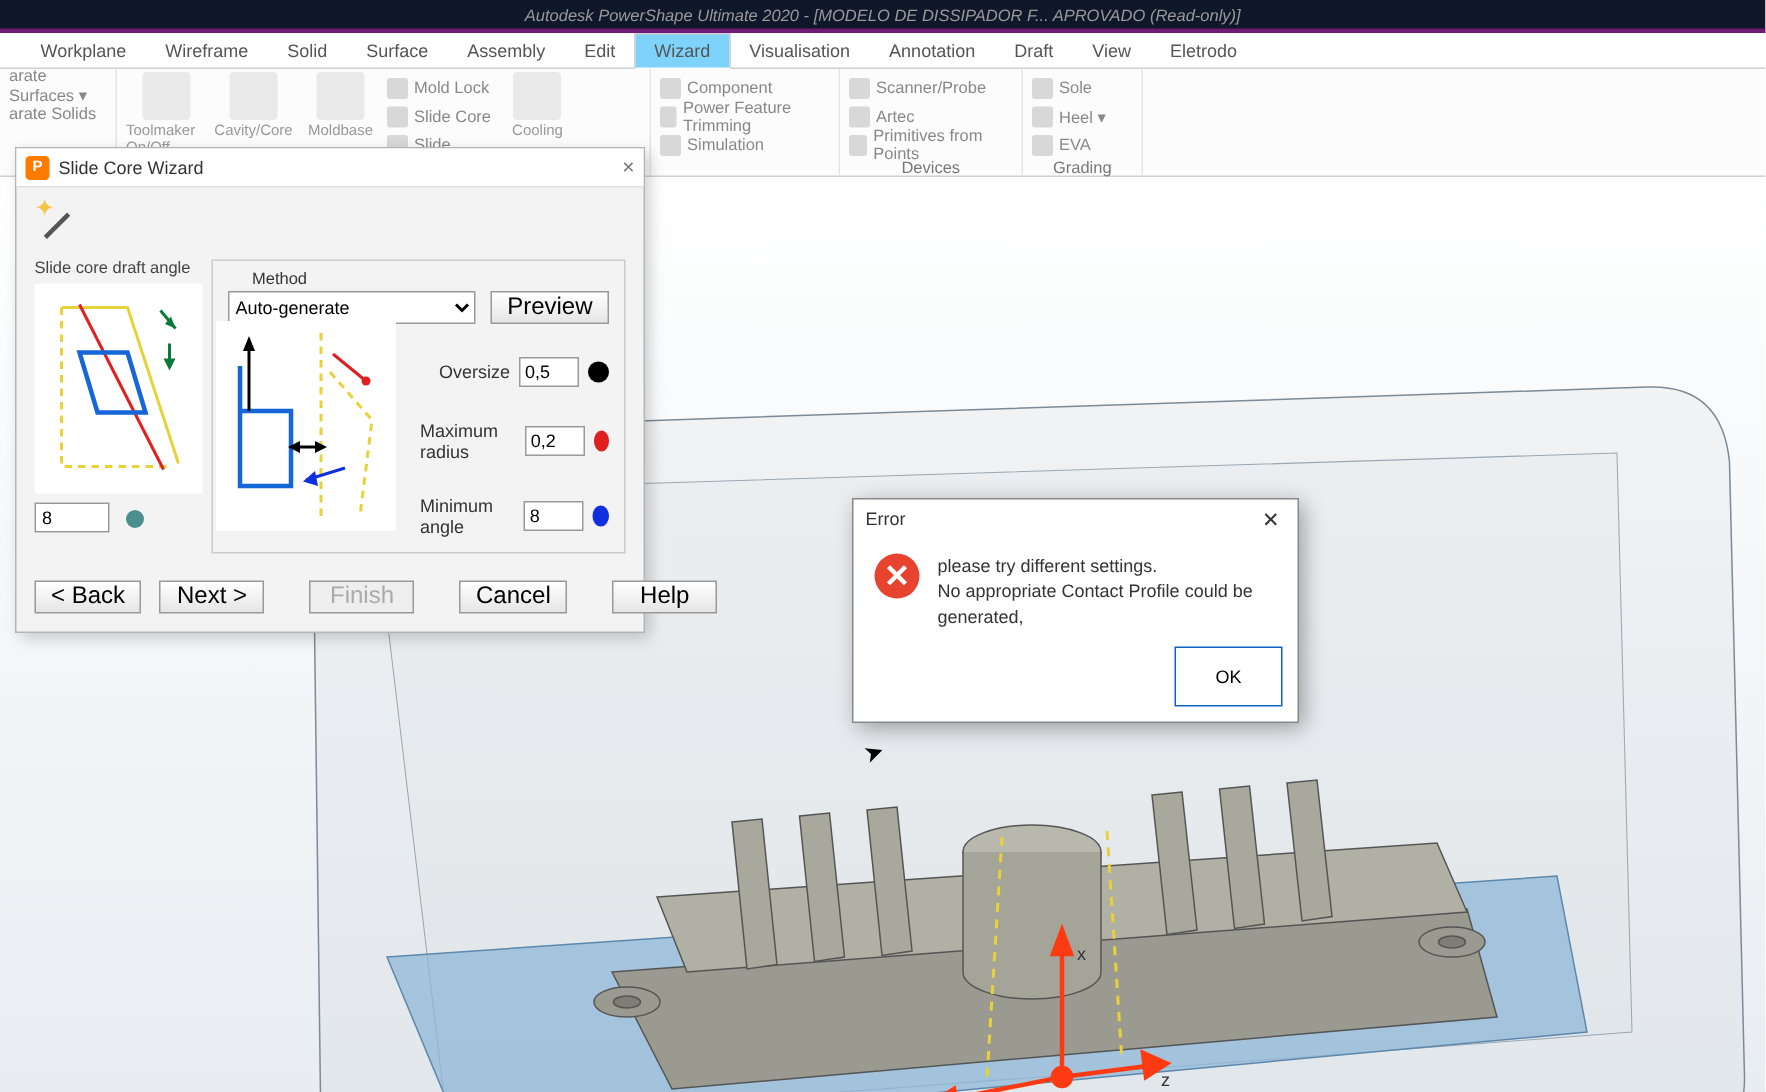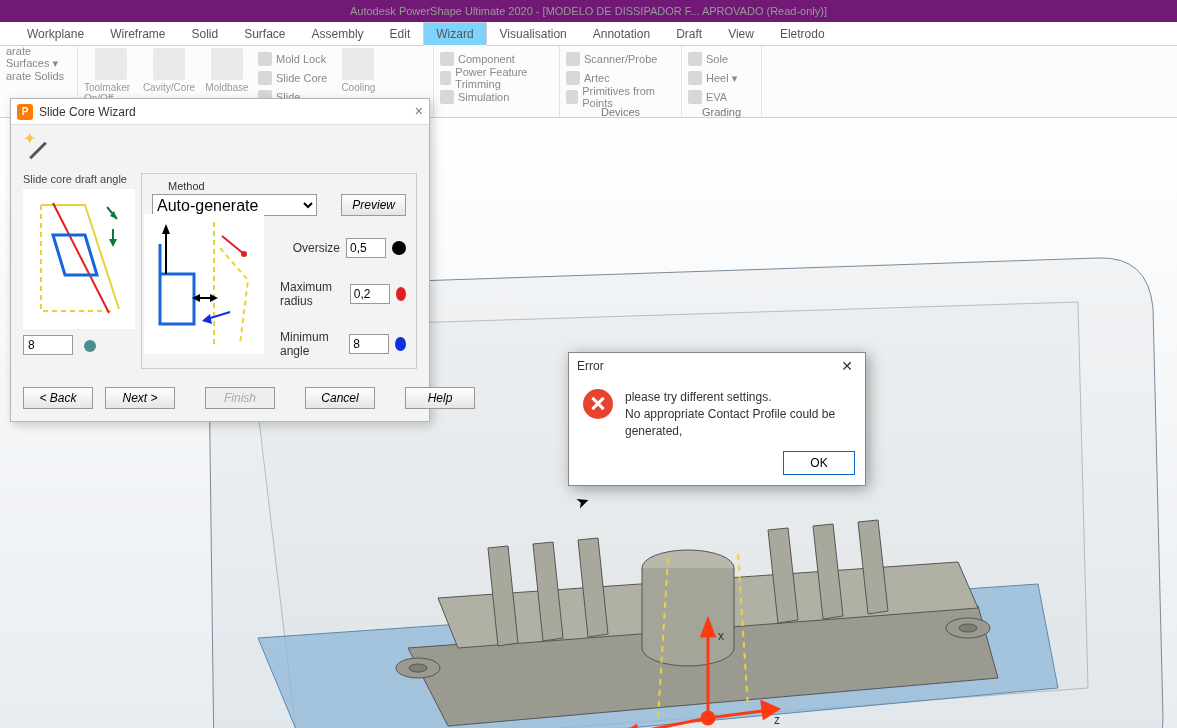--- a/index.html
+++ b/index.html
@@ -1,17 +1,17 @@
 <!DOCTYPE html>
 <html><head>
 <meta charset="utf-8">
 <style>
   * { box-sizing: border-box; margin: 0; padding: 0; font-family: "Segoe UI", Tahoma, sans-serif; }
   body { background: #fff; width: 1177px; height: 728px; overflow: hidden; position: relative; font-size: 12px; color: #333; }
-  .titlebar { height: 22px; background: #701a75; text-align: center; line-height: 22px; color: #999; font-size: 11px; border-bottom: 3px solid #701a75; }
+  .titlebar { height: 22px; background: #0f172a; text-align: center; line-height: 22px; color: #999; font-size: 11px; border-bottom: 3px solid #701a75; font-style: italic; }
   .tabbar { display: flex; background: #fff; border-bottom: 1px solid #d0d0d0; height: 24px; padding-left: 14px; }
   .tab { padding: 4px 12px; font-size: 12px; color: #555; cursor: pointer; border: 1px solid transparent; border-bottom: none; }
   .tab.active { background: #7dd3fc; border-color: #d0d0d0; border-bottom: 1px solid #fcfcfc; margin-bottom: -1px; }
   .ribbon { display: flex; background: #fcfcfc; height: 72px; border-bottom: 1px solid #d0d0d0; }
   .rgroup { border-right: 1px solid #e5e5e5; padding: 2px 6px 0 6px; display: flex; flex-direction: column; justify-content: space-between; }
   .rgroup-content { display: flex; gap: 4px; align-items: flex-start; }
   .rgroup-label { text-align: center; font-size: 11px; color: #777; padding-bottom: 2px; }
   .rbtn-big { width: 54px; display:flex; flex-direction:column; align-items:center; font-size:10px; color:#999; }
   .rbtn-big .ico { width:32px; height:32px; background:#e9e9e9; border-radius:3px; margin-bottom:2px; }
   .rbtn-small { display:flex; align-items:center; font-size:11px; color:#888; gap:4px; height:18px; }
@@ -30,43 +30,43 @@
   .wizard-htitle { flex:1; text-align:center; font-weight:bold; font-size:13px; }
   .wizard-body { display:flex; padding:4px 12px 10px 12px; gap:6px; }
   .panel-left { width:112px; }
   .panel-left .lbl { font-size:11px; color:#444; margin-bottom:4px; }
   .draft-canvas { width:100%; height:140px; background:#fff; border:0; position:relative; }
   .angle-input { margin-top:6px; width:50px; height:20px; border:1px solid #999; font-size:12px; padding:1px 4px; background:#fff; }
   .green-dot { display:inline-block; width:12px; height:12px; border-radius:50%; background:#4a8e8e; vertical-align:middle; margin-left:8px; }
   .panel-right { flex:1; border:1px solid #ccc; background:#f3f3f3; padding:6px 10px 10px 10px; display:flex; flex-direction:column; }
   .method-row { display:flex; flex-direction:column; gap:2px; }
   .method-row .lbl { font-size:11px;margin-left:16px; }
-  .method-select { width:165px; height:22px; border:1px solid #999; background:#fff; font-size:16px; }
-  .btn { min-width:52px; height:22px; border:1px solid #999; background:linear-gradient(#fff,#e5e5e5); font-size:12px; padding:0 10px; cursor:pointer;font-style:italic; }
+  .method-select { width:165px; height:22px; border:1px solid #999; background:#fff; font-size:12px; }
+  .btn { min-width:52px; height:22px; border:1px solid #999; background:linear-gradient(#fff,#e5e5e5); font-size:16px; padding:0 10px; cursor:pointer; }
   .param-row { display:flex; align-items:center; justify-content:flex-end; gap:6px; margin-top:22px; }
   .param-row .plabel { font-size:12px; }
   .param-row input { width:40px; height:20px; border:1px solid #999; font-size:12px; padding:1px 3px; background:#fff; }
   .dot { width:14px; height:14px; border-radius:50%; }
   .dot.black{background:#000;} .dot.red{background:#e02020;} .dot.blue{background:#1030e0;}
   .right-diagram { width:120px; height:140px; background:#fff; position:absolute; left:134px; top:62px; }
   .wizard-footer { display:flex; gap:12px; padding:8px 12px 12px 12px; }
   .wizard-footer .btn { flex:0 0 auto; min-width:70px; }
   .wizard-footer .btn.disabled { color:#aaa; background:#eee; cursor:default; }
   .param-area { position:relative; flex:1; }
   
-  .error-dlg { position:absolute; left:568px; top:352px; width:298px; background:#fff; border:1px solid #888; box-shadow:3px 3px 14px rgba(0,0,0,.35); z-index:30; }
+  .error-dlg { position:absolute; left:568px; top:332px; width:298px; background:#fff; border:1px solid #888; box-shadow:3px 3px 14px rgba(0,0,0,.35); z-index:30; }
   .error-title { display:flex; align-items:center; justify-content:space-between; padding:5px 8px; font-size:12px; }
   .error-x { font-size:14px; color:#333; cursor:pointer; padding:0 4px; }
   .error-body { display:flex; gap:12px; padding:10px 14px 6px 14px; }
   .err-ico { width:30px; height:30px; border-radius:50%; background:#e8432e; position:relative; flex:0 0 30px; }
   .err-ico::before,.err-ico::after{ content:""; position:absolute; width:16px; height:3px; background:#fff; top:13px; left:7px; }
   .err-ico::before{ transform:rotate(45deg);} .err-ico::after{ transform:rotate(-45deg);}
   .err-text { font-size:12px; line-height:1.4; color:#333; }
   .error-footer { display:flex; justify-content:flex-end; padding:6px 10px 10px 10px; }
-  .ok-btn { min-width:72px; height:24px; border:1px solid #0a64c2; background:#fff; font-size:12px; cursor:pointer; }
+  .ok-btn { min-width:72px; height:40px; border:1px solid #0a64c2; background:#fff; font-size:12px; cursor:pointer; }
   
   .part-shadow { position:absolute; left:188px; top:130px; width:990px; height:560px; }
   .cursor { position:absolute; left:576px; top:492px; font-size:16px; color:#000; transform:rotate(-20deg); z-index:25; }
 </style>
 </head>
 <body>
 
 <div class="titlebar">Autodesk PowerShape Ultimate 2020 - [MODELO DE DISSIPADOR F... APROVADO  (Read-only)]</div>
 
 <div class="tabbar">

